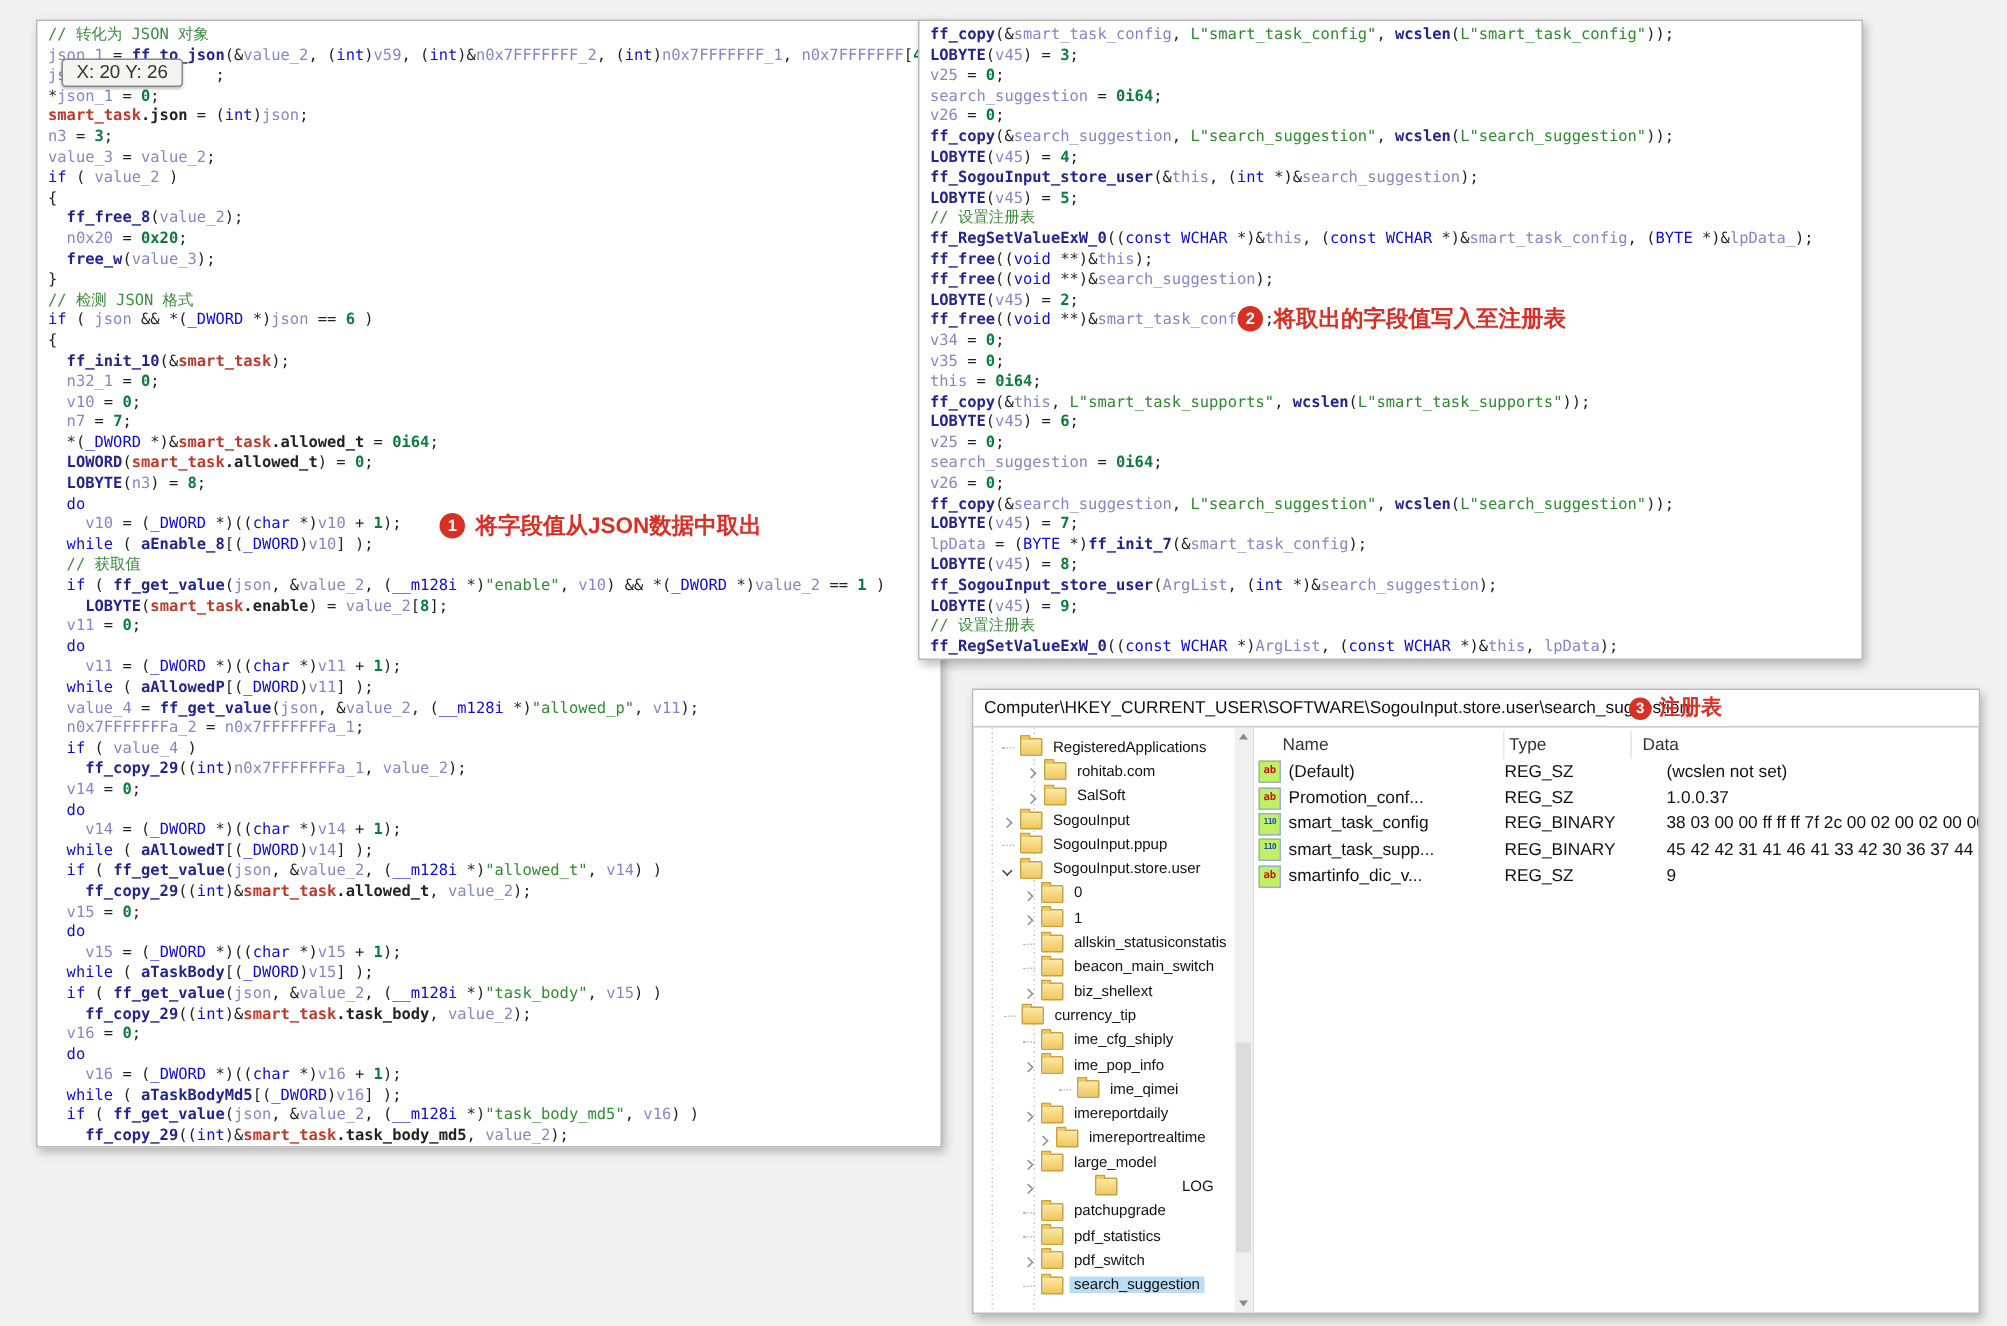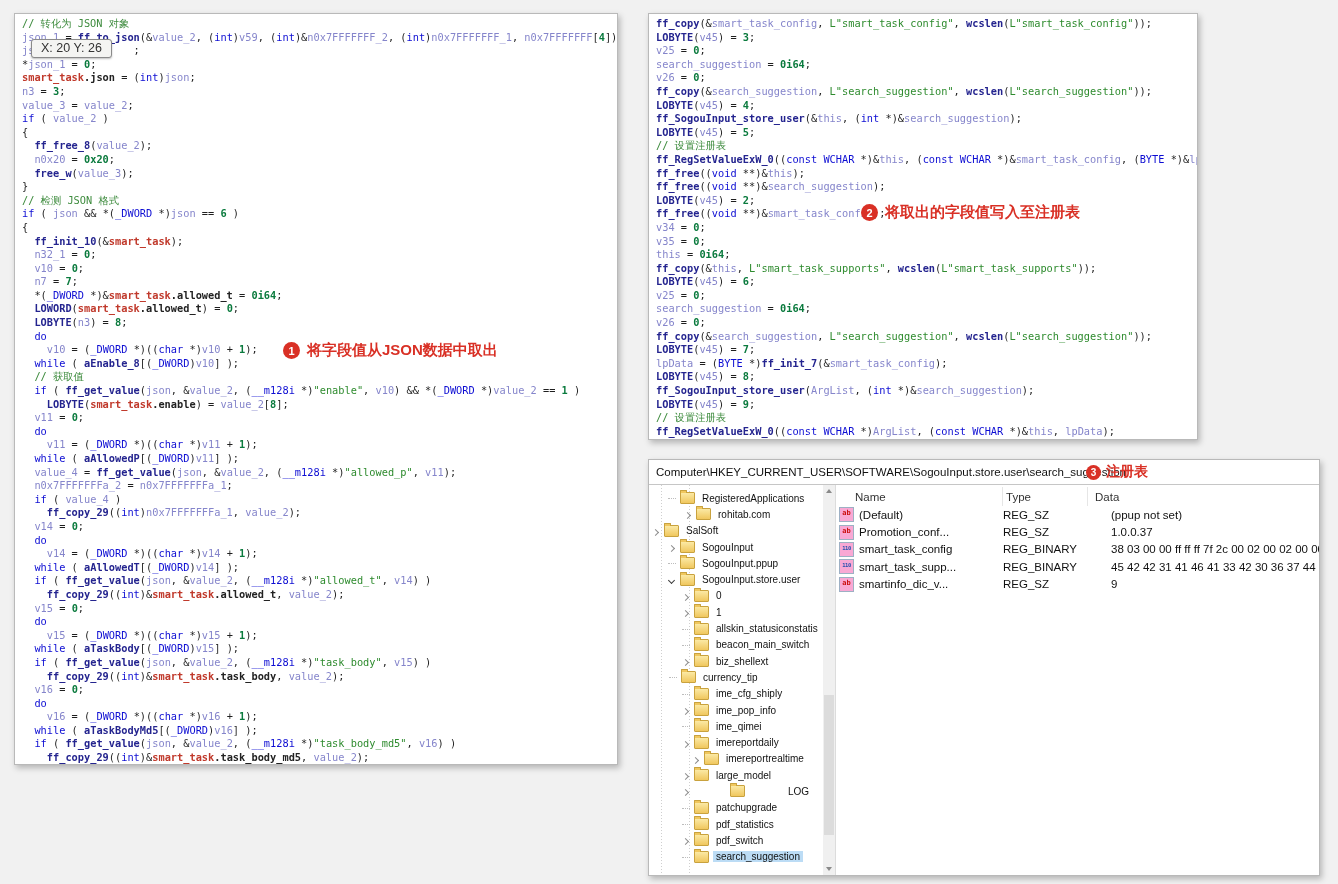--- a/index.html
+++ b/index.html
@@ -1,21 +1,21 @@
 <!DOCTYPE html>
 <html><head>
 <meta charset="utf-8">
 <style>
   html,body{margin:0;padding:0;background:#e8e8e8;}
   #stage{position:relative;width:1338px;height:884px;background:#f1f1f1;overflow:hidden;
          font-family:"Liberation Sans",sans-serif;}
   .panel{position:absolute;background:#ffffff;border:1px solid #b9b9b9;
          box-shadow:2px 3px 6px rgba(0,0,0,.25);box-sizing:border-box;}
-  #p-left{left:14px;top:13px;width:604px;height:752px;}
-  #p-right{left:648px;top:13px;width:550px;height:427px;}
+  #p-left{left:24px;top:13px;width:604px;height:752px;}
+  #p-right{left:612px;top:13px;width:630px;height:427px;}
   #p-reg{left:648px;top:459px;width:672px;height:417px;}
 
   
   .code{padding:3px 0 0 7px;font-family:"DejaVu Sans Mono",monospace;font-size:10.3px;
         line-height:13.6px;white-space:pre;overflow:hidden;height:100%;box-sizing:border-box;}
   .cl{height:13.6px;}
   .tk-c{color:#3d8b3d;}
   .tk-k{color:#0d0dd3;}
   .tk-f{color:#24248f;font-weight:bold;}
   .tk-v{color:#8585cb;}
@@ -67,21 +67,21 @@
         border-right:3px solid transparent;border-top:4px solid #8a8a8a;}
   .vsb .thumb{position:absolute;left:1px;right:1px;top:210px;height:140px;background:#dcdcdc;}
 
   .vals{flex:1;font-size:11.5px;position:relative;padding-top:2px;overflow:hidden;}
   .vhead{display:flex;height:19px;align-items:flex-end;color:#333;}
   .vhead span{box-sizing:border-box;border-right:1px solid #e6e6e6;height:100%;display:flex;align-items:center;}
   .vh-name{width:167px;padding-left:19px;}
   .vh-type{width:85px;padding-left:3px;}
   .vh-data{flex:1;padding-left:7px;border-right:none !important;}
   .rrow{display:flex;height:17.4px;align-items:center;color:#111;}
-  .ric{flex:0 0 15px;width:15px;height:15px;border:1px solid #9db0c4;background:#f9a8d4;
+  .ric{flex:0 0 15px;width:15px;height:15px;border:1px solid #9db0c4;background:#bef264;
        font-family:"DejaVu Sans Mono",monospace;font-weight:bold;font-size:7px;line-height:11px;
        color:#cc1111;text-align:center;margin:0 5px 0 3px;box-sizing:border-box;}
   .ric.bin{color:#2a52b0;font-size:5.5px;letter-spacing:-0.5px;}
   .rn{width:144px;overflow:hidden;white-space:nowrap;}
   .rt{width:108px;overflow:hidden;white-space:nowrap;}
   .rd{flex:1;white-space:nowrap;overflow:hidden;padding-right:4px;}
 </style>
 </head>
 <body>
 
@@ -122,21 +122,21 @@
       <div class="ti" style="padding-left: 16px;">
             <span class="exp none"></span>
             <span class="folder"></span>
             <span class="tl">RegisteredApplications</span>
           </div>
           <div class="ti" style="padding-left: 16px; margin-left: 16px;">
             <span class="exp collapsed"></span>
             <span class="folder"></span>
             <span class="tl">rohitab.com</span>
           </div>
-          <div class="ti" style="padding-left: 0;">
+          <div class="ti" style="padding-left: 32px;">
             <span class="exp collapsed"></span>
             <span class="folder"></span>
             <span class="tl">SalSoft</span>
           </div>
           <div class="ti" style="padding-left: 16px;">
             <span class="exp collapsed"></span>
             <span class="folder"></span>
             <span class="tl">SogouInput</span>
           </div>
           <div class="ti" style="padding-left: 16px;">
@@ -182,21 +182,21 @@
           <div class="ti" style="padding-left: 30px;">
             <span class="exp none"></span>
             <span class="folder"></span>
             <span class="tl">ime_cfg_shiply</span>
           </div>
           <div class="ti" style="padding-left: 30px;">
             <span class="exp collapsed"></span>
             <span class="folder"></span>
             <span class="tl">ime_pop_info</span>
           </div>
-          <div class="ti" style="padding-left: 30px;">
+          <div class="ti" style="padding-left: 30px; margin-left: 24px;">
             <span class="exp none"></span>
             <span class="folder"></span>
             <span class="tl">ime_qimei</span>
           </div>
           <div class="ti" style="padding-left: 30px;">
             <span class="exp collapsed"></span>
             <span class="folder"></span>
             <span class="tl">imereportdaily</span>
           </div>
           <div class="ti" style="padding-left: 40px;">
@@ -239,21 +239,21 @@
         <div class="vhead">
           <span class="vh-name">Name</span>
           <span class="vh-type">Type</span>
           <span class="vh-data">Data</span>
         </div>
         <div>
             <div class="rrow">
               <span class="ric sz">ab</span>
               <span class="rn">(Default)</span>
               <span class="rt">REG_SZ</span>
-              <span class="rd">(ppup not set)</span>
+              <span class="rd">(wcslen not set)</span>
             </div>
             <div class="rrow">
               <span class="ric sz">ab</span>
               <span class="rn">Promotion_conf...</span>
               <span class="rt">REG_SZ</span>
               <span class="rd">1.0.0.37</span>
             </div>
             <div class="rrow">
               <span class="ric bin">110</span>
               <span class="rn">smart_task_config</span>

